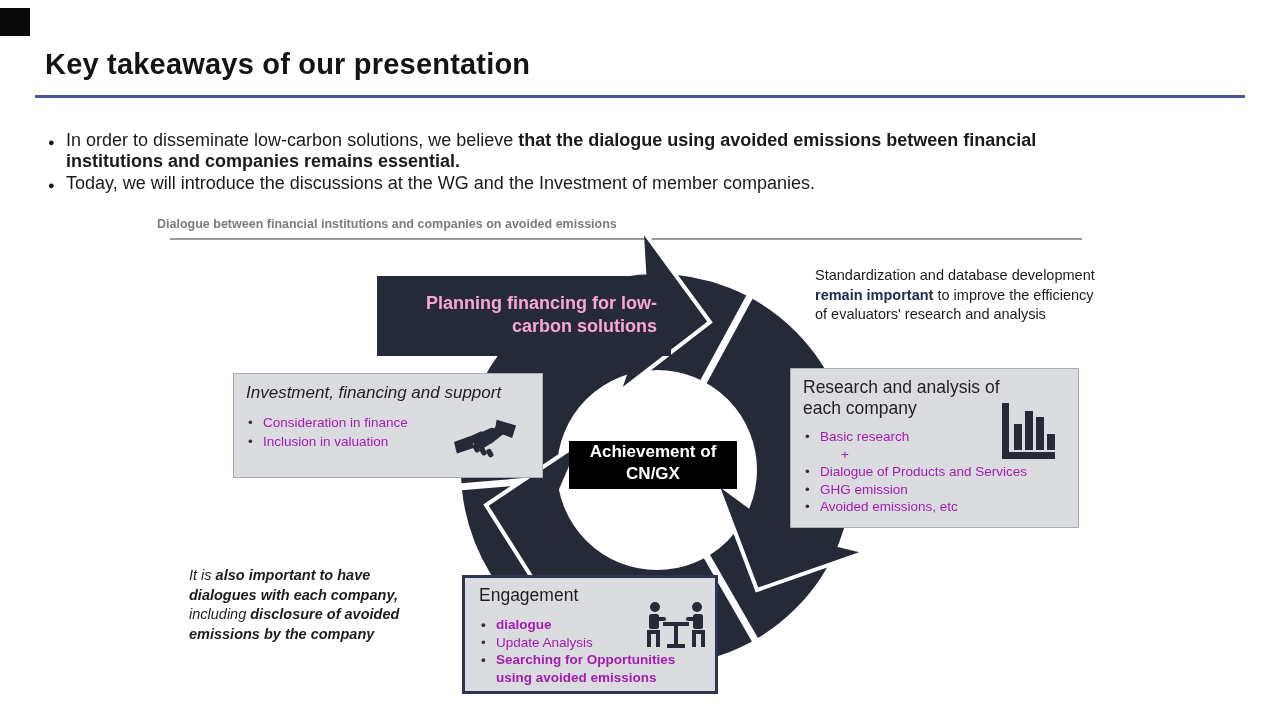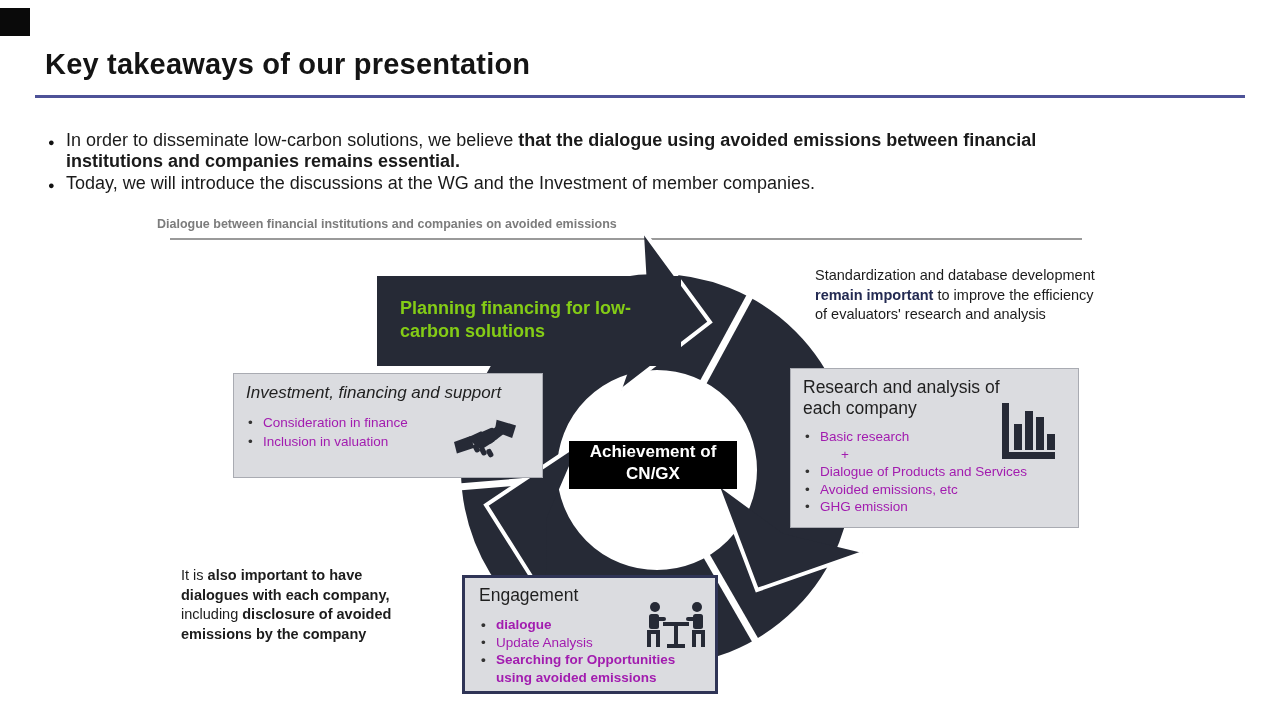--- a/index.html
+++ b/index.html
@@ -26,21 +26,21 @@
 
   
   .diagram-caption{left:157px;top:217px;font-size:12.5px;font-weight:bold;color:#7c7c7c;}
   .caption-rule{left:170px;top:238px;width:912px;height:2px;background:#9a9a9a;}
 
   
   .cycle-svg{left:400px;top:230px;width:520px;height:480px;z-index:1;}
 
   
   .planning-box{left:377px;top:276px;width:286px;height:72px;background:#262a36;z-index:2;
-    color:#84cc16;font-size:18px;font-weight:bold;line-height:23px;padding:9px;}
+    color:#f9a8d4;font-size:18px;font-weight:bold;line-height:23px;padding:4px;text-align:right;}
   .planning-box .txt{margin:12px 10px 0 14px;}
 
   
   .center-box{left:569px;top:441px;width:168px;height:48px;background:#000000;z-index:2;
     color:#fff;font-weight:bold;font-size:17px;line-height:22px;text-align:center;
     display:flex;align-items:flex-start;justify-content:center;}
   .center-box .txt{width:130px;}
 
   
   .panel{background:#dbdce0;border:1px solid #a9abb2;z-index:2;}
@@ -64,21 +64,21 @@
 
   .engagement-box{left:462px;top:575px;width:256px;height:119px;border:3px solid #2f3456;z-index:3;box-sizing:border-box;}
   .engagement-box .p-title{margin:7px 0 0 14px;}
   .engagement-box ul{margin:10px 0 0 14px;width:200px;}
   .engagement-box .icon{position:absolute;right:6px;top:22px;}
 
   
   .note{font-size:14.5px;line-height:19.5px;color:#1c1c1c;z-index:2;}
   .note-std{left:815px;top:266px;width:282px;}
   .note-std .b{color:#232a52;}
-  .note-dlg{left:181px;top:566px;width:245px;}
+  .note-dlg{left:189px;top:566px;width:245px;font-style:italic;}
 </style>
 </head>
 <body>
 
 <div class="abs corner-mark"></div>
 
 <div class="abs slide-title">Key takeaways of our presentation</div>
 <div class="abs title-rule"></div>
 
 <ul class="abs intro">
@@ -142,22 +142,22 @@
     </svg>
   </span>
 </div>
 
 <div class="abs panel research-box">
   <div class="p-title">Research and analysis of each company</div>
   <ul>
     <li>Basic research</li>
     <li class="no-marker">+</li>
     <li>Dialogue of Products and Services</li>
+    <li>GHG emission</li>
     <li>Avoided emissions, etc</li>
-    <li>GHG emission</li>
   </ul>
   <span class="icon">
     <svg width="56" height="60" viewBox="0 0 56 60" fill="#262a36">
       <rect x="2" y="2" width="7" height="56"></rect>
       <rect x="2" y="51" width="53" height="7"></rect>
       <rect x="14" y="23" width="8" height="26"></rect>
       <rect x="25" y="10" width="8" height="39"></rect>
       <rect x="36" y="16" width="8" height="33"></rect>
       <rect x="47" y="33" width="8" height="16"></rect>
     </svg>

